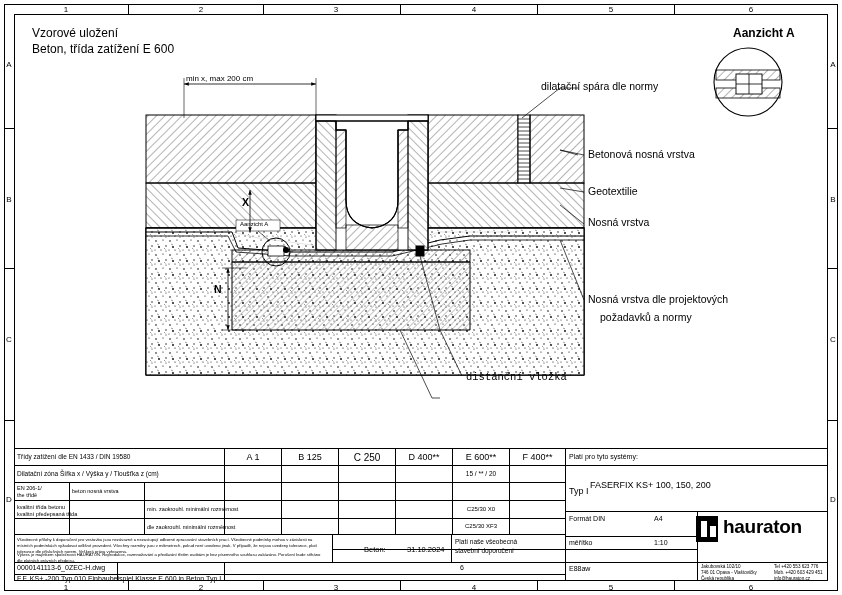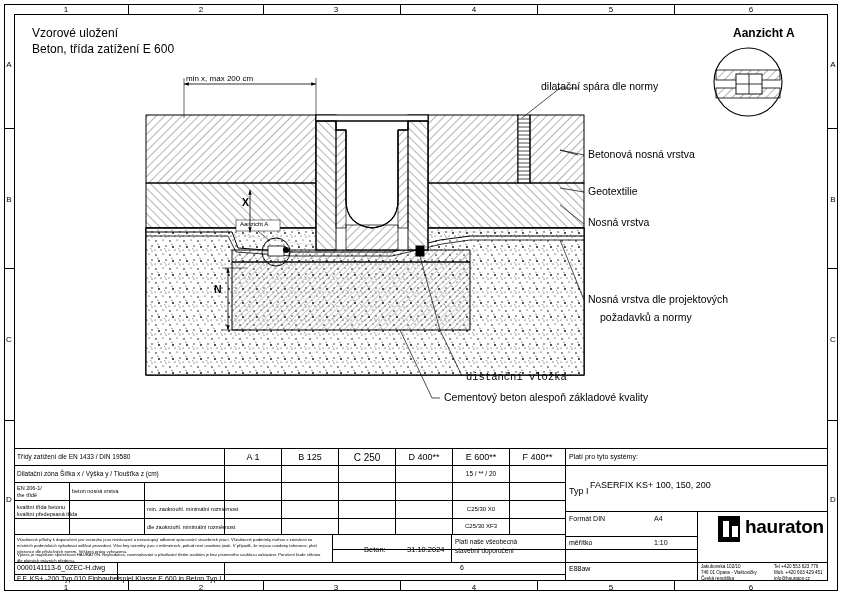--- a/index.html
+++ b/index.html
@@ -213,21 +213,20 @@
   <div class="abs lbl bold" style="left:214px;top:283px;">N</div>
   <div class="abs lbl-xs" style="left:240px;top:221px;">Aanzicht A</div>
 
   <div class="abs lbl" style="left:541px;top:80px;">dilatační spára dle normy</div>
   <div class="abs lbl" style="left:588px;top:148px;">Betonová nosná vrstva</div>
   <div class="abs lbl" style="left:588px;top:185px;">Geotextilie</div>
   <div class="abs lbl" style="left:588px;top:216px;">Nosná vrstva</div>
   <div class="abs lbl" style="left:588px;top:293px;">Nosná vrstva dle projektových</div>
   <div class="abs lbl" style="left:600px;top:311px;">požadavků a normy</div>
   <div class="abs lbl" style="left:466px;top:371px;font-family:Liberation Mono, monospace;">distanční vložka</div>
-  <div class="abs lbl" style="left:444px;top:391px;">Cementový beton alespoň základové kvality</div>
 
   <div class="tbl">
 
     <div class="abs" style="left:0;top:0;width:814px;height:133px;border:1px solid #000;box-sizing:border-box;"></div>
 
     <div class="cline" style="left:0;top:17px;width:551px;height:1px;"></div>
     <div class="cline" style="left:0;top:34px;width:551px;height:1px;"></div>
     <div class="cline" style="left:0;top:52px;width:551px;height:1px;"></div>
     <div class="cline" style="left:0;top:70px;width:551px;height:1px;"></div>
     <div class="cline" style="left:0;top:86px;width:551px;height:1px;"></div>
@@ -296,21 +295,21 @@
     <div class="abs" style="left:555px;top:5px;font-size:7px;">Platí pro tyto systémy:</div>
     <div class="abs" style="left:555px;top:32px;font-size:9px;margin-left:21px;">FASERFIX KS+ 100, 150, 200</div>
     <div class="abs" style="left:555px;top:38px;font-size:9px;">Typ I</div>
 
     <div class="abs" style="left:555px;top:67px;font-size:7px;">Formát DIN</div>
     <div class="abs" style="left:640px;top:67px;font-size:7px;">A4</div>
     <div class="abs" style="left:555px;top:91px;font-size:7px;">měřítko</div>
     <div class="abs" style="left:640px;top:91px;font-size:7px;">1:10</div>
     <div class="abs" style="left:555px;top:117px;font-size:7px;">E88aw</div>
 
-    <div class="abs" style="left:704px;top:66px;width:124px;height:44px;">
+    <div class="abs" style="left:682px;top:66px;width:124px;height:44px;">
       <div class="abs" style="left:0;top:2px;width:22px;height:26px;background:#000;"></div>
       <div class="abs" style="left:5px;top:7px;width:6px;height:16px;background:#fff;"></div>
       <div class="abs" style="left:14px;top:12px;width:6px;height:11px;background:#fff;"></div>
       <div class="abs bold" style="left:27px;top:2px;font-size:19px;letter-spacing:-0.3px;">hauraton</div>
     </div>
 
     <div class="abs" style="left:687px;top:116px;font-size:4.6px;">Jakubovská 102/10</div>
     <div class="abs" style="left:687px;top:122px;font-size:4.6px;">746 01 Opava - Vlaštovičky</div>
     <div class="abs" style="left:687px;top:128px;font-size:4.6px;">Česká republika</div>
     <div class="abs" style="left:760px;top:116px;font-size:4.6px;">Tel +420 553 623 776</div>

